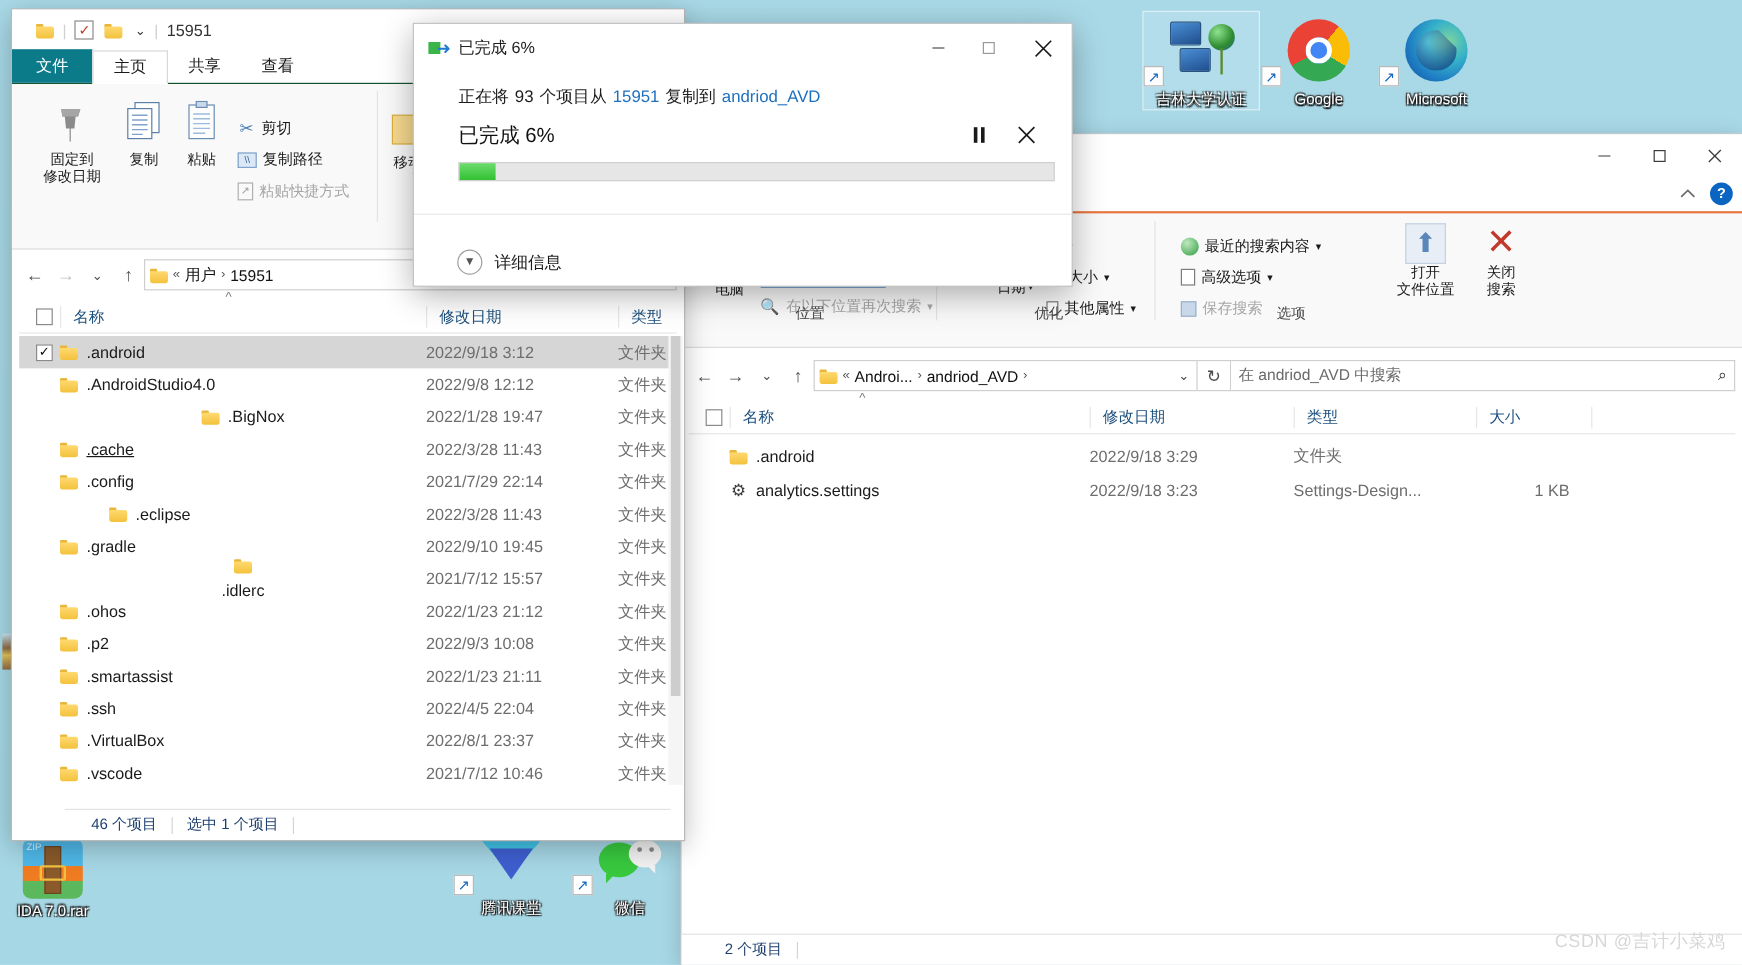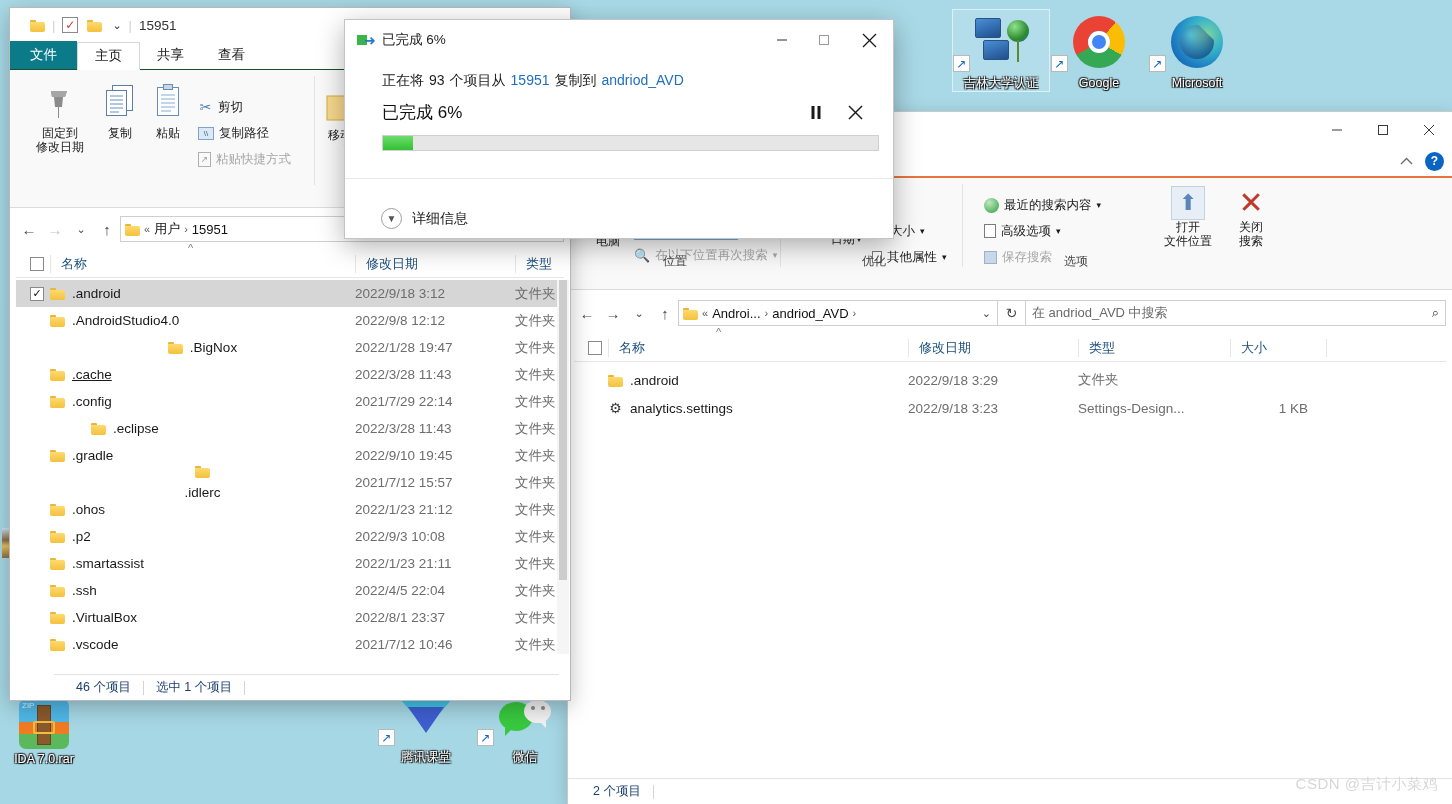--- a/index.html
+++ b/index.html
@@ -362,21 +362,21 @@
       <div class="fname" style="width:300px;">
         <span style="width:15px;flex:none;text-align:center;color:#3b3b3b;font-size:14px;line-height:1;">⚙</span>
         <span>analytics.settings</span>
       </div>
       <div class="muted" style="width:170px;">2022/9/18 3:23</div>
       <div class="muted" style="width:152px;">Settings-Design...</div>
       <div class="muted" style="width:96px;text-align:right;padding-right:18px;">1 KB</div>
     </div>
   </div>
 
-  <div class="statusbar" style="position:absolute; left:0; bottom:0; width:884px; padding-left:25px;text-align:right;">
+  <div class="statusbar" style="position:absolute; left:0; bottom:0; width:884px; padding-left:36px;text-align:right;">
     <span>2 个项目</span>
     <span class="sep"></span>
   </div>
 
   <div class="watermark">CSDN @吉计小菜鸡</div>
 </div>
 
 <div class="win" id="front-window" style="left:10px; top:8px; width:560px; height:692px; box-shadow:0 0 0 1px #b9b9b9, 0 6px 22px rgba(0,0,0,.28);">
 
   <div class="win-titlebar" style="height:34px; background:#fff;">

